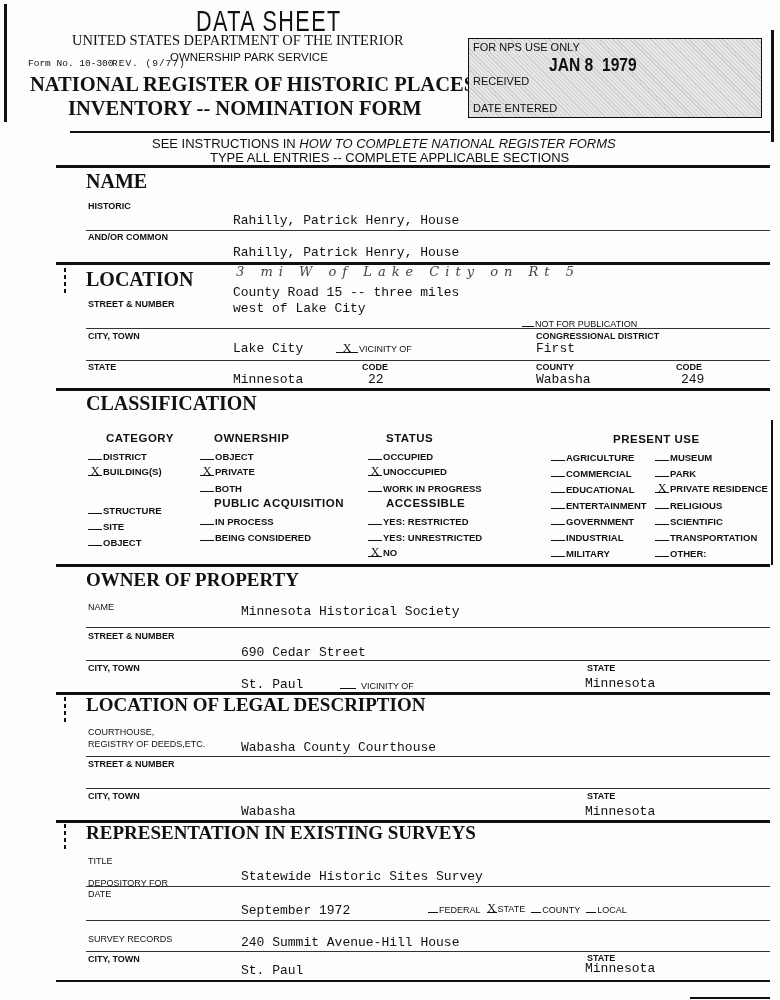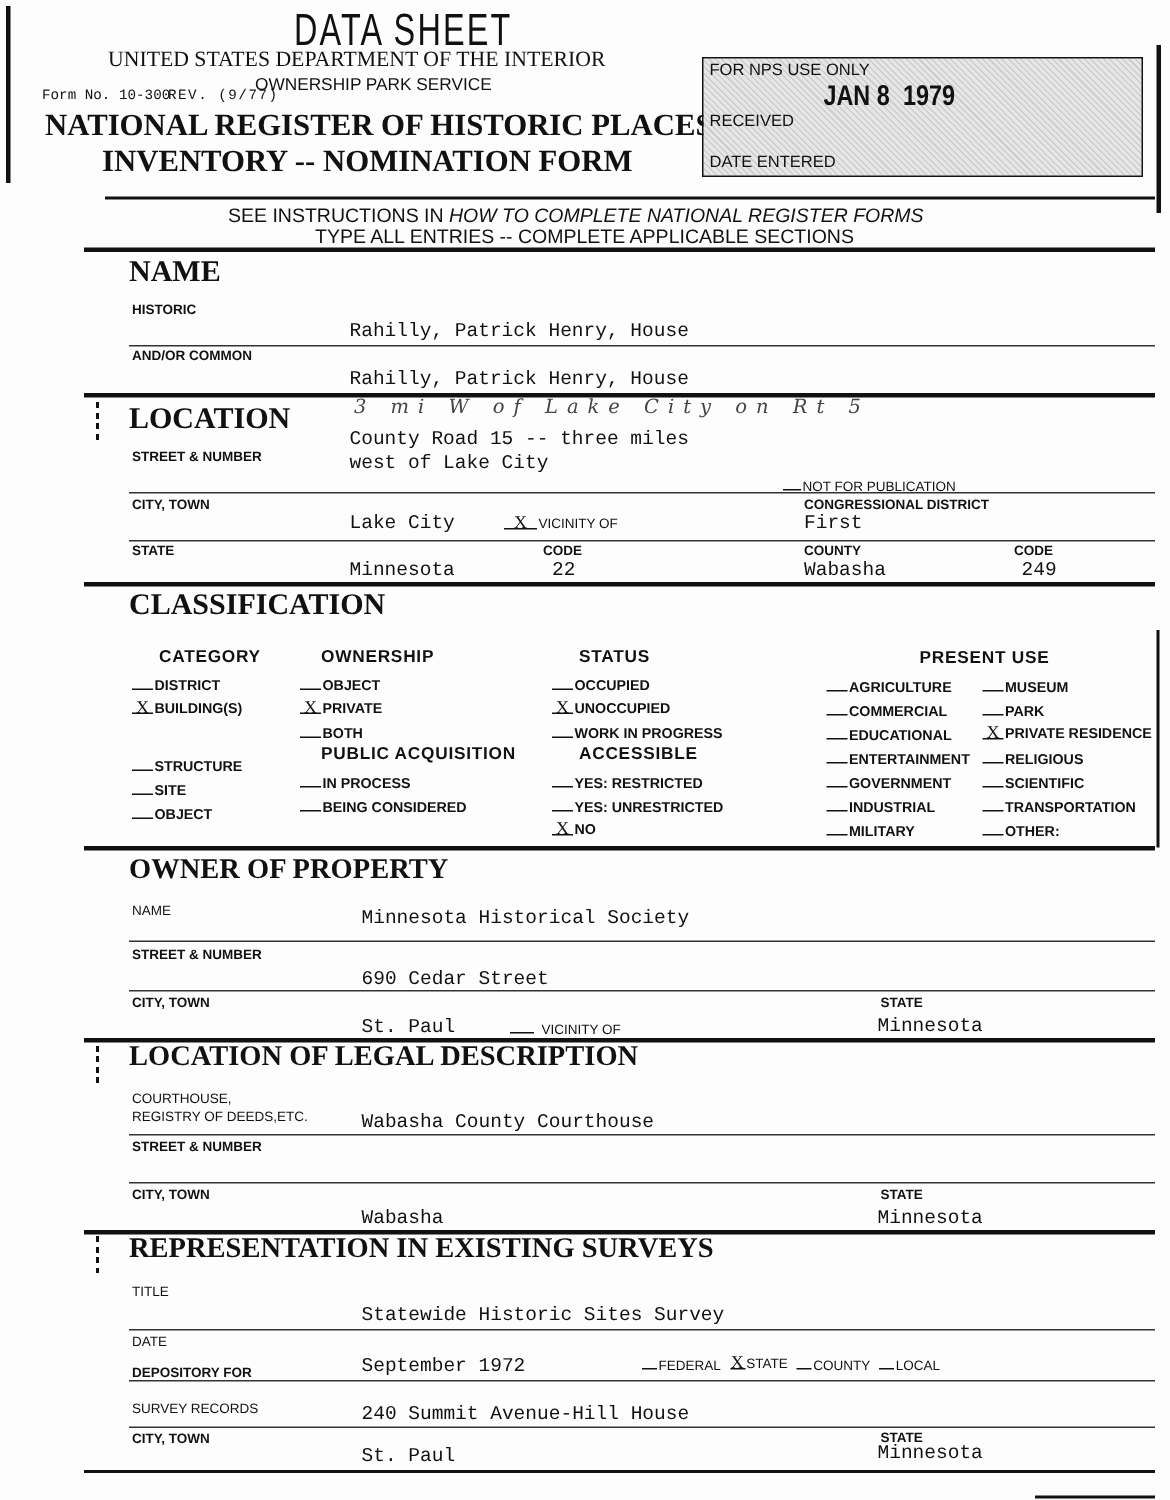--- a/index.html
+++ b/index.html
@@ -179,21 +179,21 @@
 <div class="rule thin" style="left:86px; top:886px; width:684px;"></div>
 <div class="abs lbl" style="left:88px; top:889px; font-weight:normal;">DATE</div>
 <div class="abs typed" style="left:241px; top:903px;">September 1972</div>
 <div class="abs" style="left:428px; top:903px; display:flex; gap:6px;">
   <div class="cb" style="font-weight:normal; font-size:9px;"><span class="mark" style="width:10px;"></span><span>FEDERAL</span></div>
   <div class="cb" style="font-weight:normal; font-size:9px;"><span class="mark" style="width:10px;">X</span><span>STATE</span></div>
   <div class="cb" style="font-weight:normal; font-size:9px;"><span class="mark" style="width:10px;"></span><span>COUNTY</span></div>
   <div class="cb" style="font-weight:normal; font-size:9px;"><span class="mark" style="width:10px;"></span><span>LOCAL</span></div>
 </div>
 <div class="rule thin" style="left:86px; top:920px; width:684px;"></div>
-<div class="abs lbl" style="left:88px; top:910px; font-weight:bold;">DEPOSITORY FOR</div>
+<div class="abs lbl" style="left:88px; top:878px; font-weight:normal;">DEPOSITORY FOR</div>
 <div class="abs lbl" style="left:88px; top:934px; font-weight:normal;">SURVEY RECORDS</div>
 <div class="abs typed" style="left:241px; top:935px;">240 Summit Avenue-Hill House</div>
 <div class="rule thin" style="left:86px; top:951px; width:684px;"></div>
 <div class="abs lbl" style="left:88px; top:954px;">CITY, TOWN</div>
 <div class="abs lbl" style="left:587px; top:953px;">STATE</div>
 <div class="abs typed" style="left:241px; top:963px;">St. Paul</div>
 <div class="abs typed" style="left:585px; top:961px;">Minnesota</div>
 <div class="rule" style="left:56px; top:980px; width:714px;"></div>
 <div class="rule" style="left:690px; top:997px; width:80px;"></div>
 

